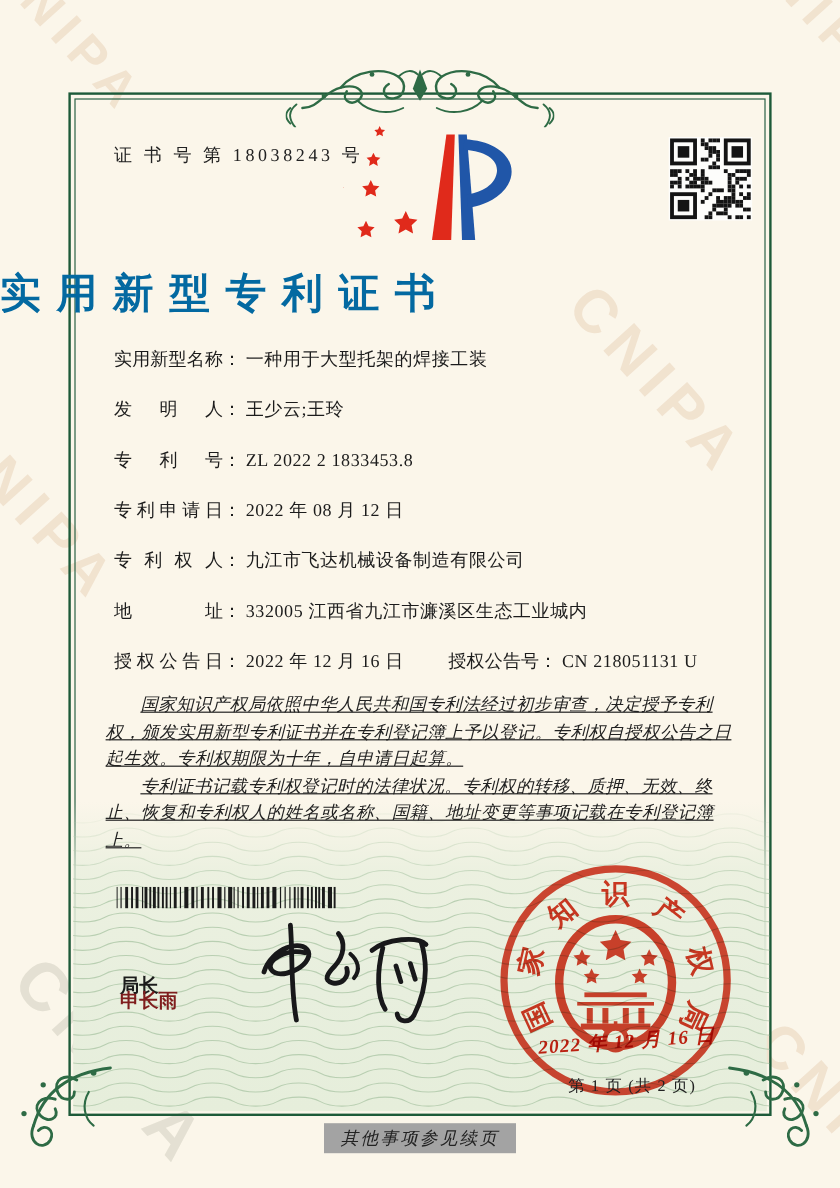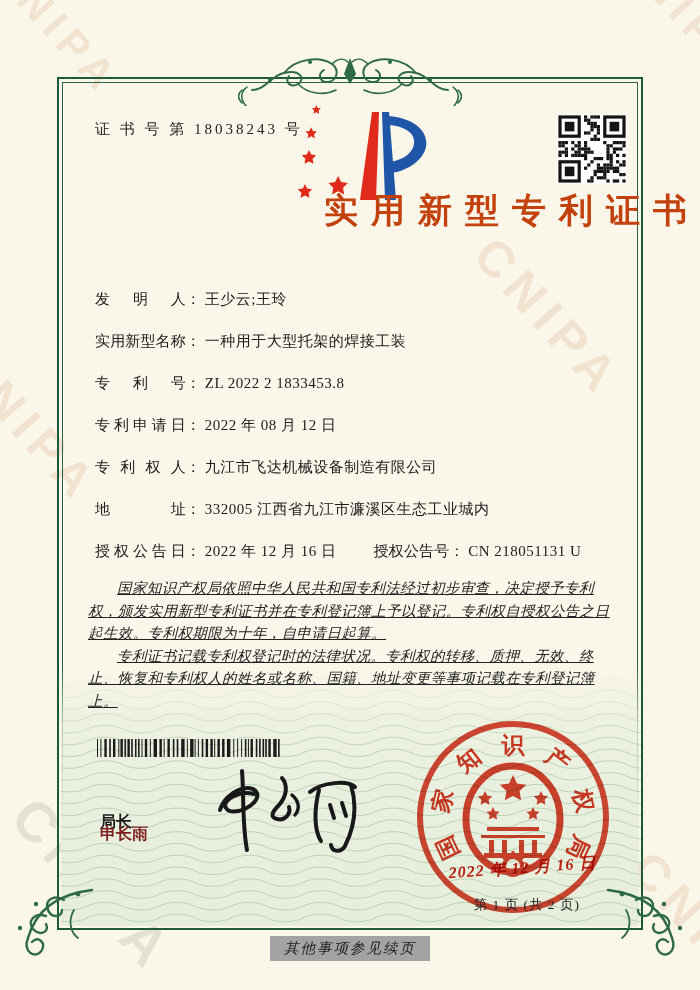--- a/index.html
+++ b/index.html
@@ -28,22 +28,22 @@
   .guilloche{
     position:absolute;left:2px;right:2px;bottom:2px;height:258px;
     background:linear-gradient(180deg, rgba(233,240,224,0) 0%, rgba(231,239,221,.75) 22%, #e8efde 60%, #e6eedb 100%);
   }
   .guilloche svg{position:absolute;left:0;top:0;}
   
   .cert-no{position:absolute;left:95px;top:120px;font-size:15px;letter-spacing:3px;color:#222;}
   .logo{position:absolute;left:286px;top:102px;}
   .qr{position:absolute;left:557px;top:114px;width:70px;height:70px;}
   .title{
-    position:absolute;left:0;top:188px;width:700px;text-align:right;
-    font-size:34px;font-weight:700;letter-spacing:13px;color:#c2410c;
+    position:absolute;left:0;top:222px;width:700px;text-align:left;
+    font-size:34px;font-weight:700;letter-spacing:13px;color:#0369a1;
   }
   
   .fields{position:absolute;left:95px;top:290px;width:520px;font-size:15px;}
   .frow{height:42px;white-space:nowrap;}
   .flabel{
     display:inline-block;width:6.05em;text-align:justify;text-align-last:justify;
     letter-spacing:0;vertical-align:top;
   }
   .fcolon{display:inline-block;margin-right:4px;}
   .fvalue{letter-spacing:.5px;}
@@ -306,24 +306,24 @@
     <rect x="52.6" y="7.800000000000001" width="9.600000000000001" height="9.600000000000001" fill="#141414"></rect>
     <rect x="1.4" y="46.2" width="22.400000000000002" height="22.400000000000002" fill="#141414"></rect>
     <rect x="4.6" y="49.4" width="16" height="16" fill="#fdfdfb"></rect>
     <rect x="7.800000000000001" y="52.6" width="9.600000000000001" height="9.600000000000001" fill="#141414"></rect>
   </svg>
 
 <div class="title">实用新型专利证书</div>
 
 <div class="fields">
   <div class="frow">
+    <span class="flabel">实用新型名称</span><span class="fcolon">：</span><span class="fvalue">一种用于大型托架的焊接工装</span>
+  </div>
+  <div class="frow">
     <span class="flabel">发明人</span><span class="fcolon">：</span><span class="fvalue">王少云;王玲</span>
-  </div>
-  <div class="frow">
-    <span class="flabel">实用新型名称</span><span class="fcolon">：</span><span class="fvalue">一种用于大型托架的焊接工装</span>
   </div>
   <div class="frow">
     <span class="flabel">专利号</span><span class="fcolon">：</span><span class="fvalue">ZL 2022 2 1833453.8</span>
   </div>
   <div class="frow">
     <span class="flabel">专利申请日</span><span class="fcolon">：</span><span class="fvalue">2022 年 08 月 12 日</span>
   </div>
   <div class="frow">
     <span class="flabel">专利权人</span><span class="fcolon">：</span><span class="fvalue">九江市飞达机械设备制造有限公司</span>
   </div>

